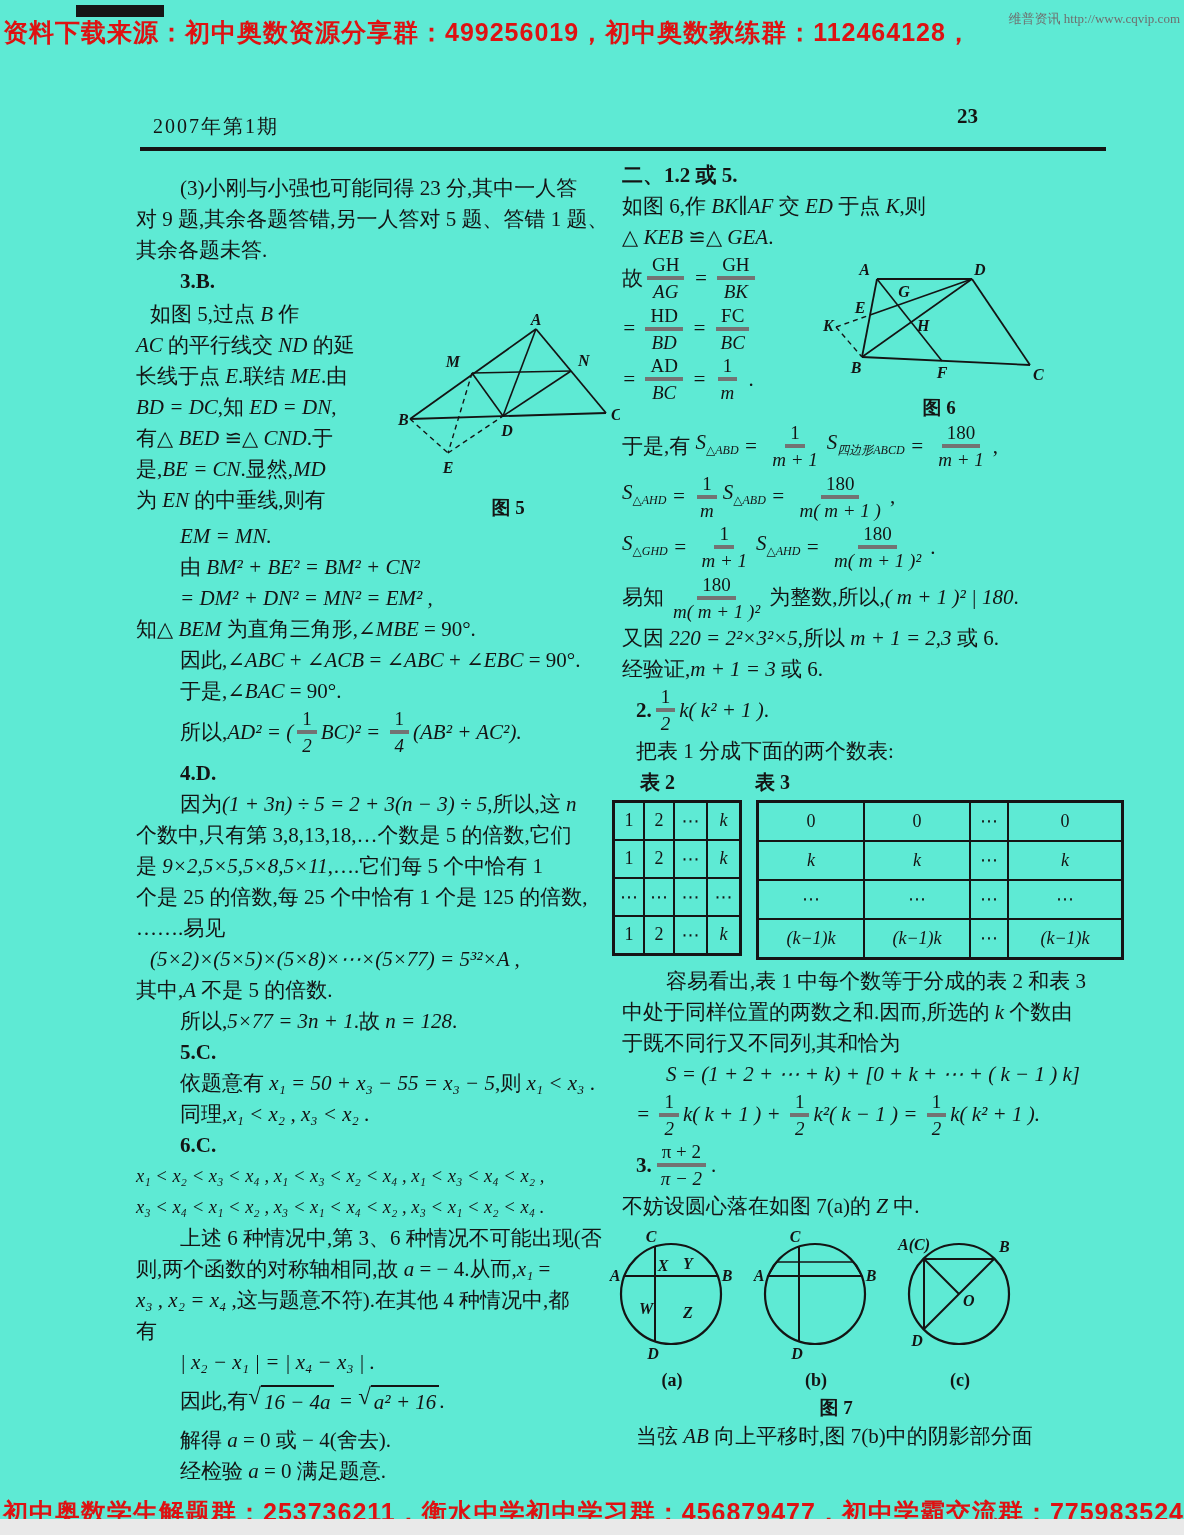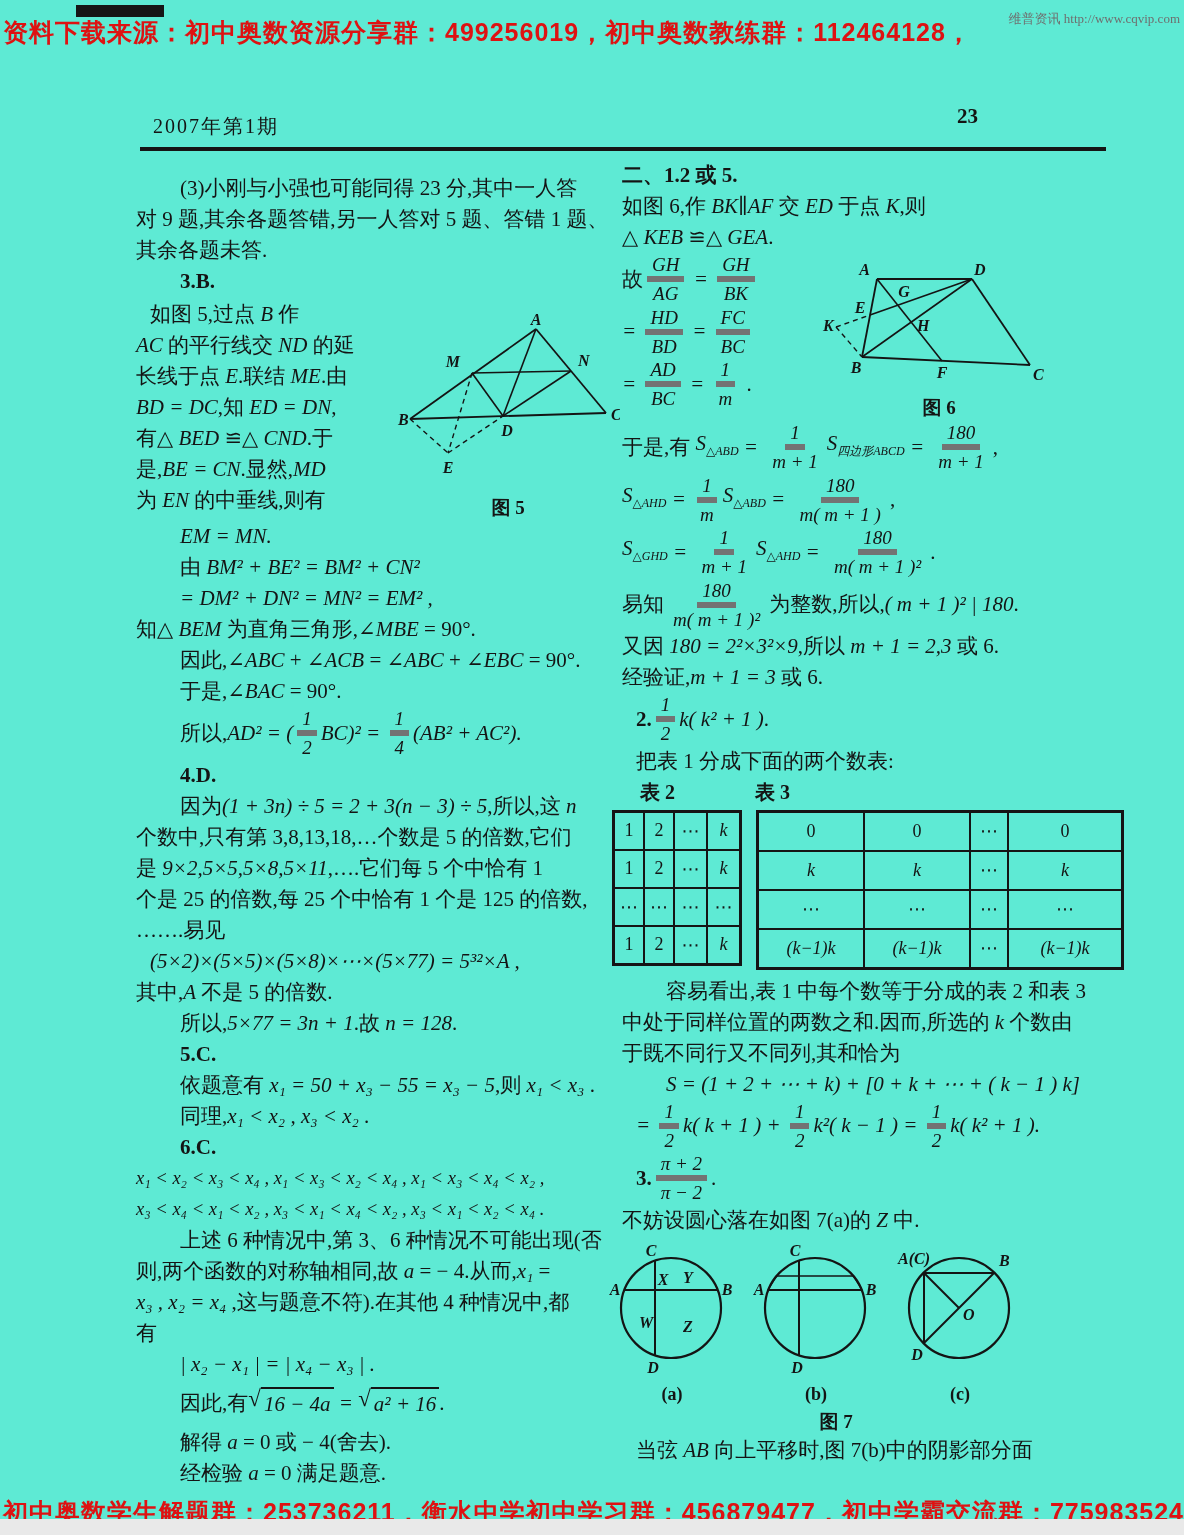--- a/index.html
+++ b/index.html
@@ -24,21 +24,21 @@
   
   .fl{display:flex;align-items:center;white-space:pre;min-height:31px;line-height:31px;}
   .fl.tall{min-height:47px;}
   .fl.ind{padding-left:44px;}
   .fl.ind2{padding-left:14px;}
   .fl.sm{font-size:18.5px;}
   .rm{}
   .bd{font-weight:bold;}
   .mi{font-style:italic;}
   .frac{display:inline-flex;flex-direction:column;align-items:center;margin:0 4px;font-size:19px;line-height:1.12;}
-  .fn{border-bottom:6px solid #737373;padding:1px 5px;font-style:italic;}
+  .fn{border-bottom:4px solid #737373;padding:1px 5px;}
   .fd{padding:1px 5px;font-style:italic;}
   .sqrt{display:inline-flex;align-items:flex-start;}
   .rad{font-size:23px;line-height:1;}
   .rv{border-top:2px solid #141414;padding:0 3px;font-style:italic;}
   sub.ss{font-size:12px;font-style:italic;letter-spacing:0;}
   
   .figbox{text-align:center;}
   .figcap{font-weight:bold;font-size:19px;text-align:center;margin-top:4px;}
   .fig5row{display:flex;margin-top:2px;}
   .fig5txt{width:258px;flex-shrink:0;}
@@ -196,21 +196,21 @@
         </svg>
         <div class="figcap">图 6</div>
       </div>
     </div>
 
     <div>
         <div class="fl tall"><span class="rm">于是,有 </span><span class="mi">S<sub class="ss">△ABD</sub></span><span class="mi"> = </span><span class="frac"><span class="fn">1</span><span class="fd">m + 1</span></span><span class="mi">S<sub class="ss">四边形ABCD</sub></span><span class="mi"> = </span><span class="frac"><span class="fn">180</span><span class="fd">m + 1</span></span><span class="rm">,</span></div>
         <div class="fl tall"><span class="mi">S<sub class="ss">△AHD</sub></span><span class="mi"> = </span><span class="frac"><span class="fn">1</span><span class="fd">m</span></span><span class="mi">S<sub class="ss">△ABD</sub></span><span class="mi"> = </span><span class="frac"><span class="fn">180</span><span class="fd">m( m + 1 )</span></span><span class="rm">,</span></div>
         <div class="fl tall"><span class="mi">S<sub class="ss">△GHD</sub></span><span class="mi"> = </span><span class="frac"><span class="fn">1</span><span class="fd">m + 1</span></span><span class="mi">S<sub class="ss">△AHD</sub></span><span class="mi"> = </span><span class="frac"><span class="fn">180</span><span class="fd">m( m + 1 )²</span></span><span class="rm">.</span></div>
         <div class="fl tall"><span class="rm">易知</span><span class="frac"><span class="fn">180</span><span class="fd">m( m + 1 )²</span></span><span class="rm">为整数,所以,</span><span class="mi">( m + 1 )² | 180</span><span class="rm">.</span></div>
-        <div class="fl "><span class="rm">又因 </span><span class="mi">180 = 2²×3²×9</span><span class="rm">,所以 </span><span class="mi">m + 1 = 2,3</span><span class="rm"> 或 6.</span></div>
+        <div class="fl "><span class="rm">又因 </span><span class="mi">220 = 2²×3²×5</span><span class="rm">,所以 </span><span class="mi">m + 1 = 2,3</span><span class="rm"> 或 6.</span></div>
         <div class="fl "><span class="rm">经验证,</span><span class="mi">m + 1 = 3</span><span class="rm"> 或 6.</span></div>
         <div class="fl tall ind2"><span class="rm bd">2.</span><span class="frac"><span class="fn">1</span><span class="fd">2</span></span><span class="mi">k( k² + 1 )</span><span class="rm">.</span></div>
         <div class="fl ind2"><span class="rm">把表 1 分成下面的两个数表:</span></div>
       </div>
 
     <div class="tcaps">
       <span class="cap2">表  2</span>
       <span class="cap3">表  3</span>
     </div>
     <div class="tblrow">

